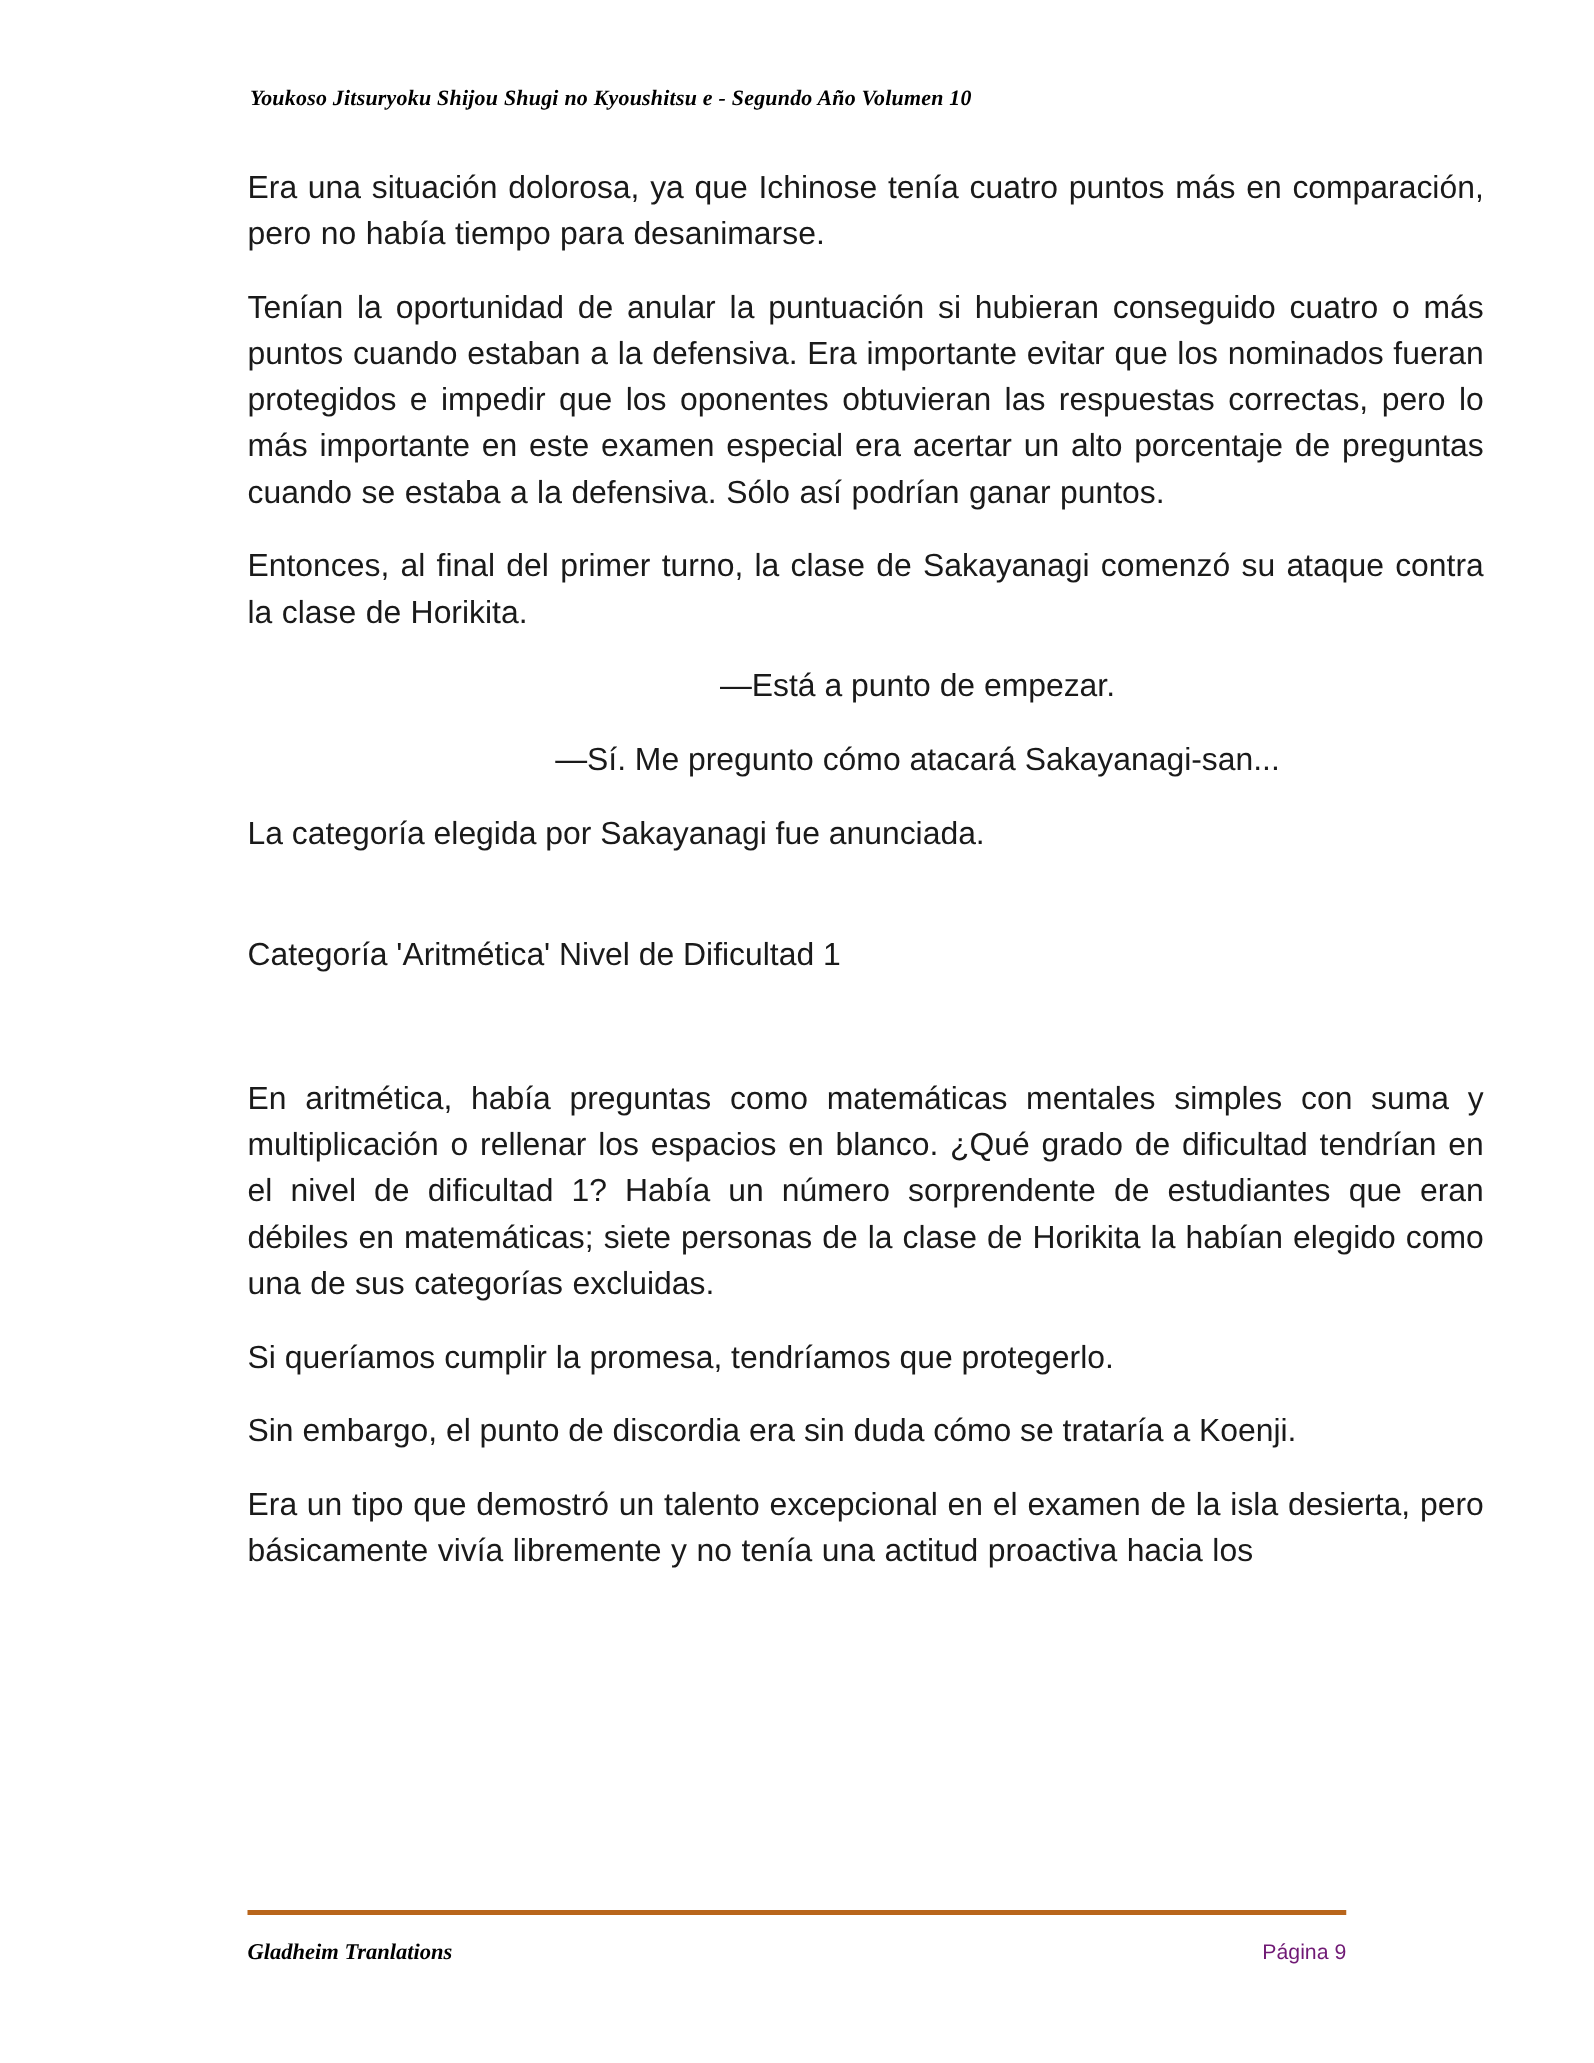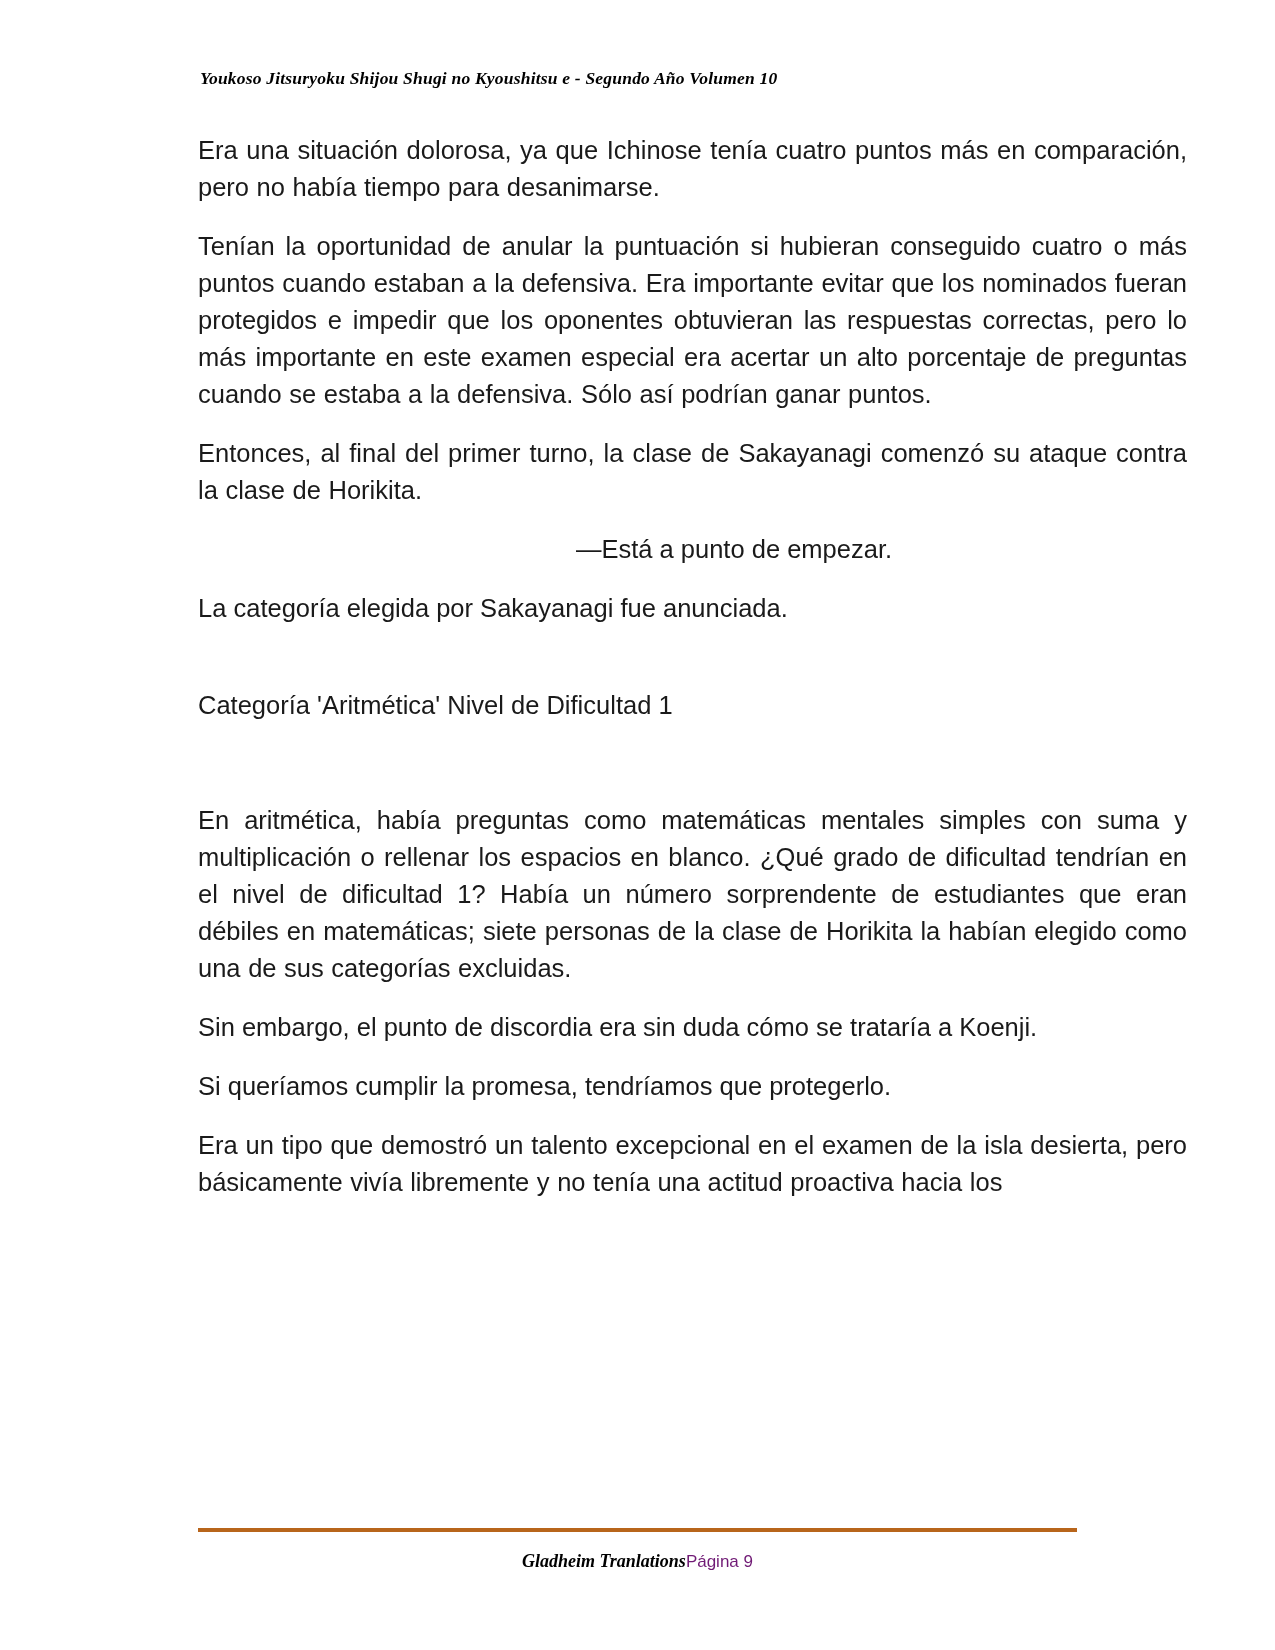--- a/index.html
+++ b/index.html
@@ -78,21 +78,21 @@
     bottom: 118px;
     height: 4px;
     background: #b8651b;
   }
   .footer {
     position: absolute;
     left: 110px;
     right: 110px;
     bottom: 78px;
     display: flex;
-    justify-content: center;
+    justify-content: space-between;
     align-items: baseline;
     margin-top: 23px;
   }
   .footer-left {
     font-family: "Liberation Serif", serif;
     font-style: italic;
     font-weight: bold;
     font-size: 18px;
     color: #000000;
   }
@@ -109,30 +109,31 @@
 
   <div class="header">Youkoso Jitsuryoku Shijou Shugi no Kyoushitsu e - Segundo Año Volumen 10</div>
 
   <div class="content">
 
     <p class="body-par">Era una situación dolorosa, ya que Ichinose tenía cuatro puntos más en comparación, pero no había tiempo para desanimarse.</p>
     <p class="body-par">Tenían la oportunidad de anular la puntuación si hubieran conseguido cuatro o más puntos cuando estaban a la defensiva. Era importante evitar que los nominados fueran protegidos e impedir que los oponentes obtuvieran las respuestas correctas, pero lo más importante en este examen especial era acertar un alto porcentaje de preguntas cuando se estaba a la defensiva. Sólo así podrían ganar puntos.</p>
     <p class="body-par">Entonces, al final del primer turno, la clase de Sakayanagi comenzó su ataque contra la clase de Horikita.</p>
 
     <p class="dialogue">—Está a punto de empezar.</p>
+    <p class="dialogue">—Sí. Me pregunto cómo atacará Sakayanagi-san...</p>
 
     <p class="plain">La categoría elegida por Sakayanagi fue anunciada.</p>
 
     <p class="category-line">Categoría 'Aritmética' Nivel de Dificultad 1</p>
 
     <div class="gap-after-category"></div>
 
     <p class="body-par">En aritmética, había preguntas como matemáticas mentales simples con suma y multiplicación o rellenar los espacios en blanco. ¿Qué grado de dificultad tendrían en el nivel de dificultad 1? Había un número sorprendente de estudiantes que eran débiles en matemáticas; siete personas de la clase de Horikita la habían elegido como una de sus categorías excluidas.</p>
+    <p class="plain">Si queríamos cumplir la promesa, tendríamos que protegerlo.</p>
     <p class="plain">Sin embargo, el punto de discordia era sin duda cómo se trataría a Koenji.</p>
-    <p class="plain">Si queríamos cumplir la promesa, tendríamos que protegerlo.</p>
     <p class="body-par">Era un tipo que demostró un talento excepcional en el examen de la isla desierta, pero básicamente vivía libremente y no tenía una actitud proactiva hacia los</p>
 
   </div>
 
   <div class="footer-rule" style="background: rgb(184, 101, 27);"></div>
 
   <div class="footer">
     <div class="footer-left">Gladheim Tranlations</div>
     <div class="footer-right">Página 9</div>
   </div>

